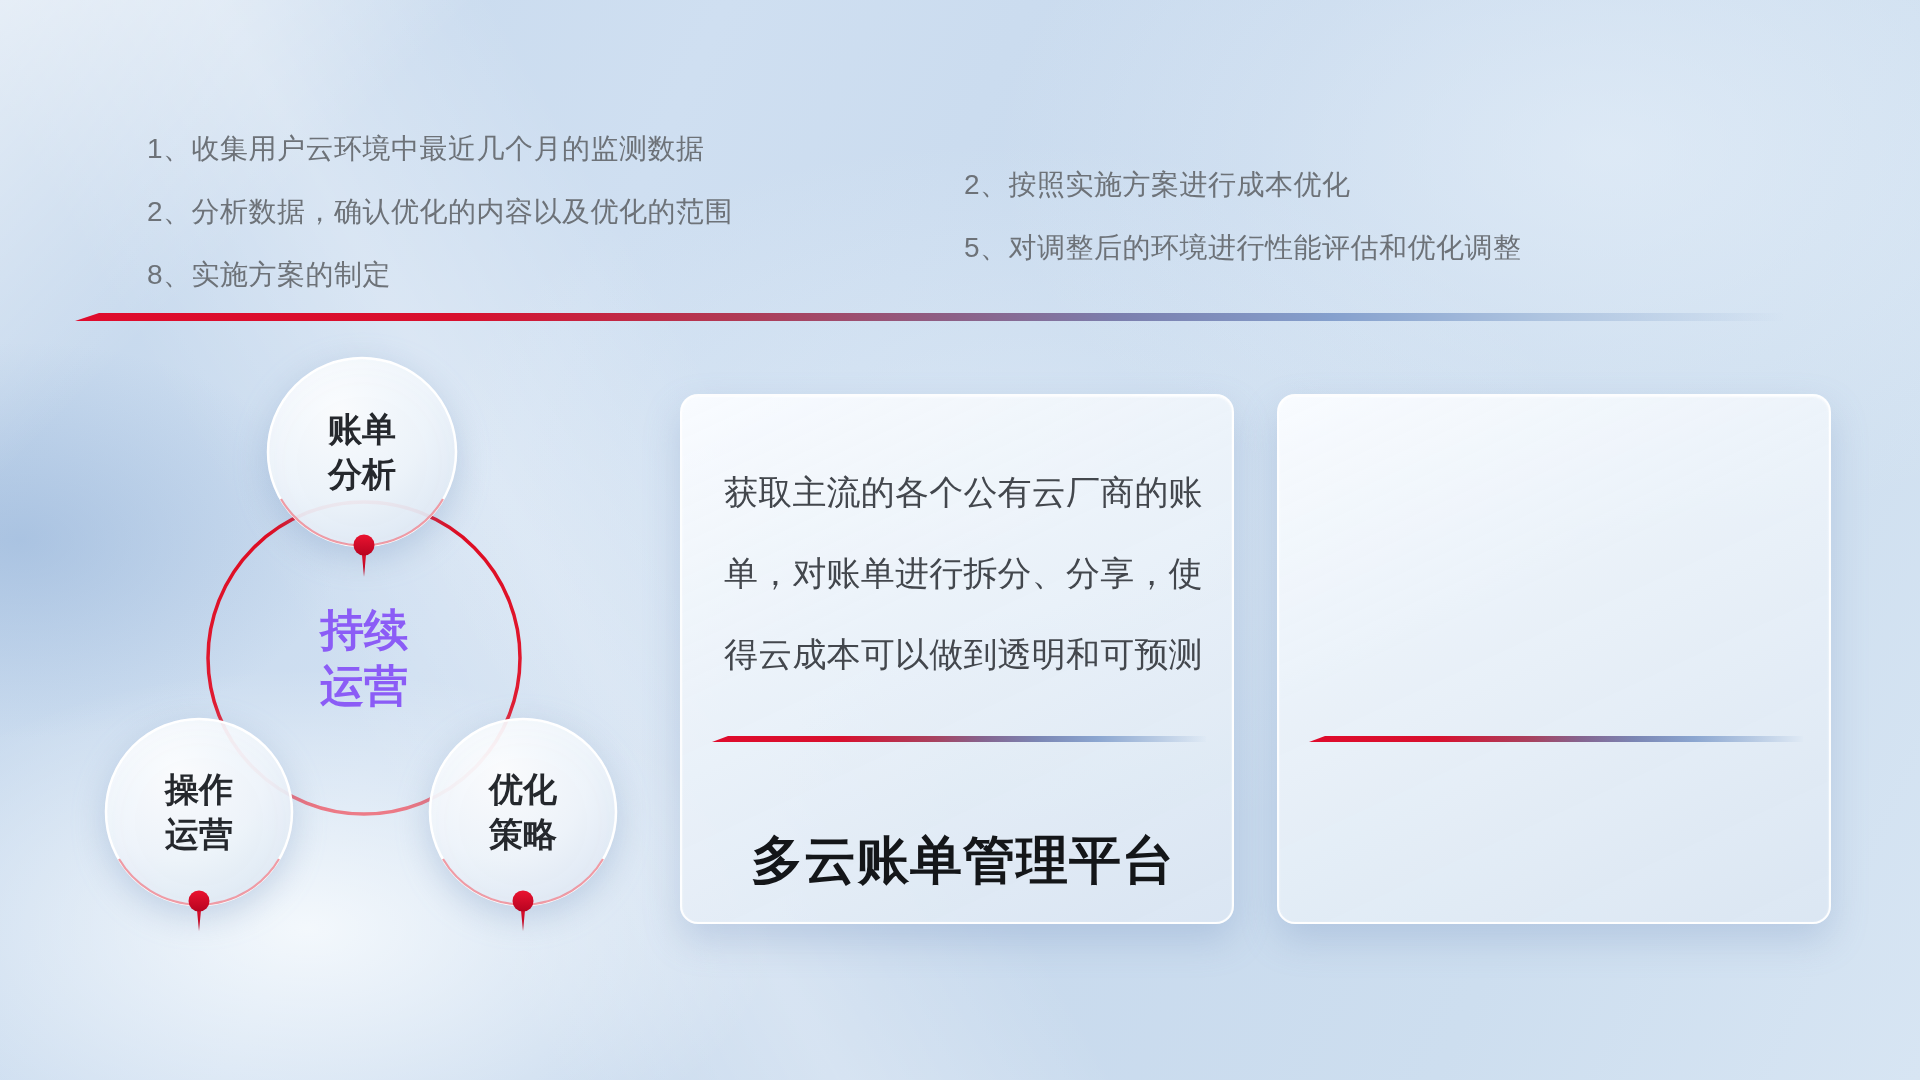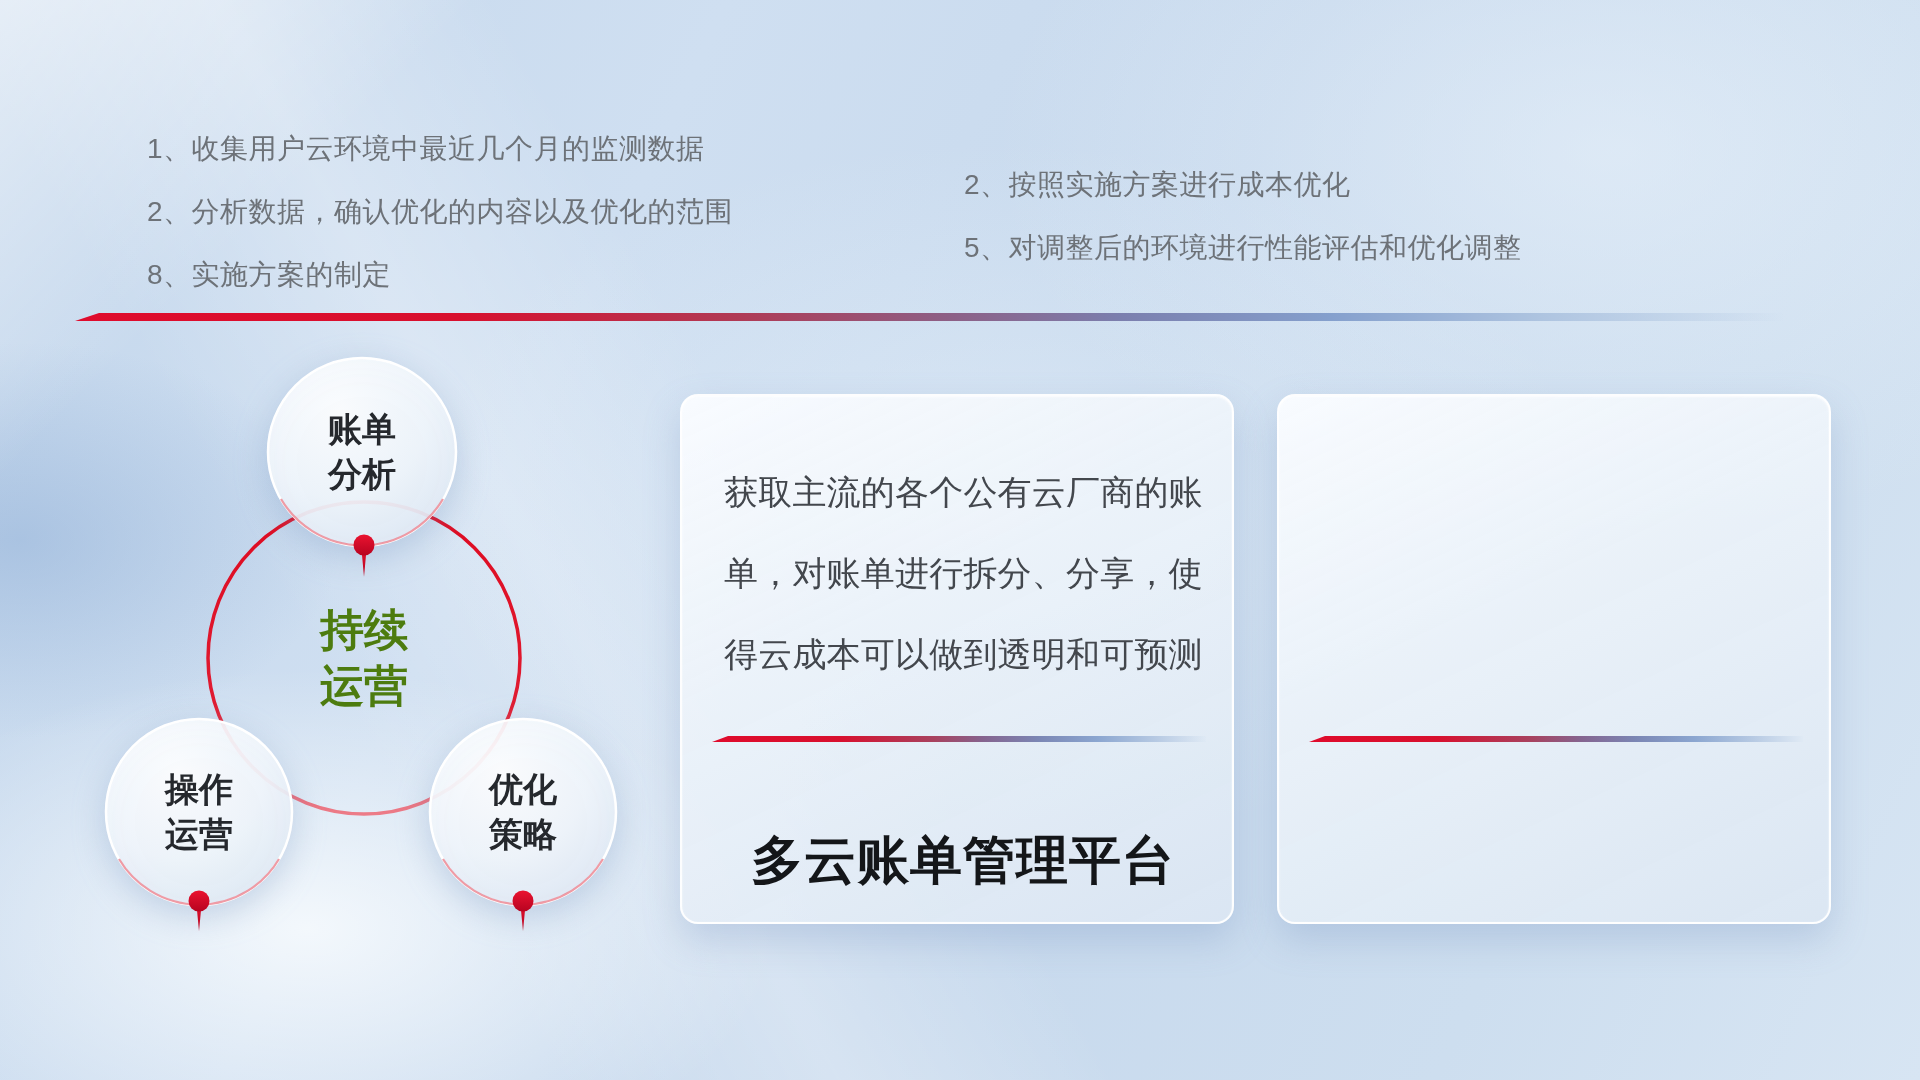--- a/index.html
+++ b/index.html
@@ -25,21 +25,21 @@
     background:linear-gradient(90deg,#df0b2c 0%,#d8102e 22%,#b03a55 38%,#8d5f85 50%,#7b7fae 60%,#85a0cd 72%,#aec4e0 84%,rgba(205,222,240,0) 98%);
     clip-path:polygon(24px 0,100% 0,100% 100%,0 100%);}
 
   .diagram-svg{position:absolute;left:50px;top:330px;}
 
   .node-label{position:absolute;width:200px;display:flex;align-items:center;justify-content:center;
     white-space:pre-line;font-weight:600;font-size:34px;line-height:1.32;color:#25282d;}
   .label-top{left:262px;top:402px;height:100px;}
   .label-bl{left:99px;top:762px;height:100px;}
   .label-br{left:423px;top:762px;height:100px;}
-  .label-center{left:264px;top:598px;height:120px;font-size:44px;font-weight:700;color:#4d7c0f;line-height:1.28;}
+  .label-center{left:264px;top:598px;height:120px;font-size:44px;font-weight:700;color:#8b5cf6;line-height:1.28;}
 
   .card{position:absolute;top:394px;width:554px;height:530px;border-radius:18px;
     background:linear-gradient(155deg, rgba(250,252,255,.95) 0%, rgba(238,244,250,.88) 40%, rgba(220,231,243,.86) 100%);
     border:2px solid rgba(255,255,255,.92);box-sizing:border-box;
     box-shadow:0 16px 36px rgba(110,140,185,.28), inset 0 1px 2px rgba(255,255,255,.8);}
   .card-1{left:680px;}
   .card-2{left:1277px;}
   .card-body{position:absolute;left:42px;top:56px;width:486px;
     font-size:34px;line-height:81px;color:#43474d;letter-spacing:.2px;}
   .card-stripe{position:absolute;left:30px;right:26px;top:340px;height:6px;

